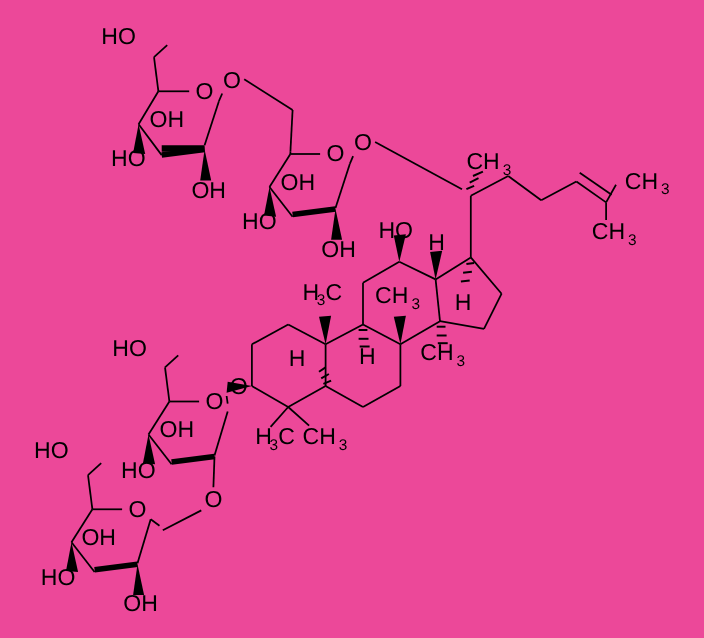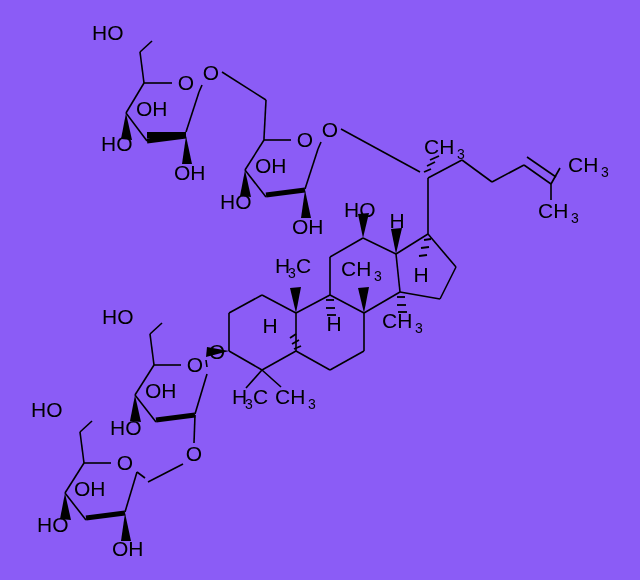--- a/index.html
+++ b/index.html
@@ -1,18 +1,18 @@
 <!DOCTYPE html>
 <html><head>
 <meta charset="utf-8">
 <style>
   html,body{margin:0;padding:0;background:#ffffff;}
   body{width:640px;height:580px;overflow:hidden;
        font-family:"Liberation Serif", serif;}
-  #stage{position:relative;width:640px;height:580px;background:#8b5cf6;}
+  #stage{position:relative;width:640px;height:580px;background:#ec4899;}
   svg{display:block;}
   .lbl{font-family:"Liberation Sans", sans-serif;font-size:21px;fill:#000;
        dominant-baseline:middle;}
   .sub{font-family:"Liberation Sans", sans-serif;font-size:14px;fill:#000;
        dominant-baseline:middle;}
 </style>
 </head>
 <body>
 
 <div id="stage">

